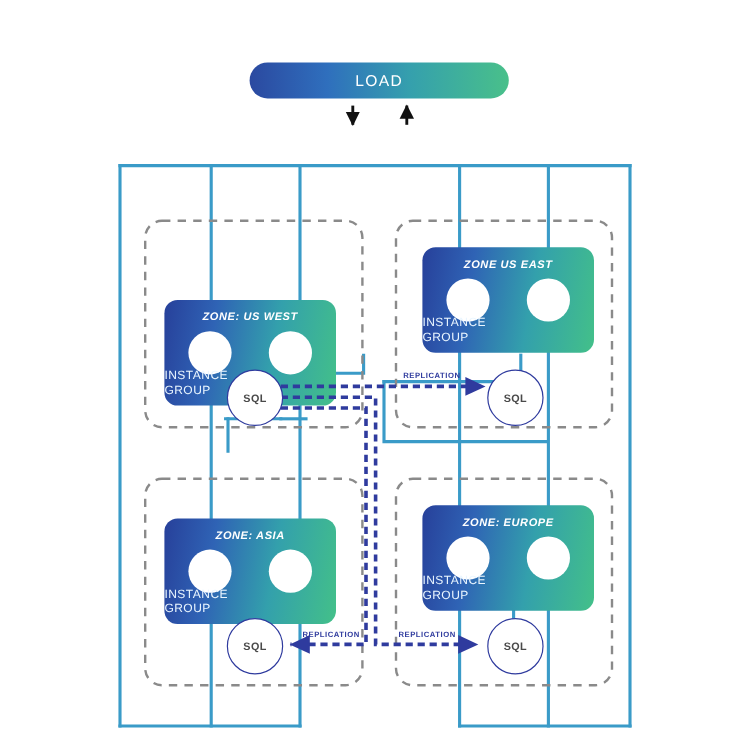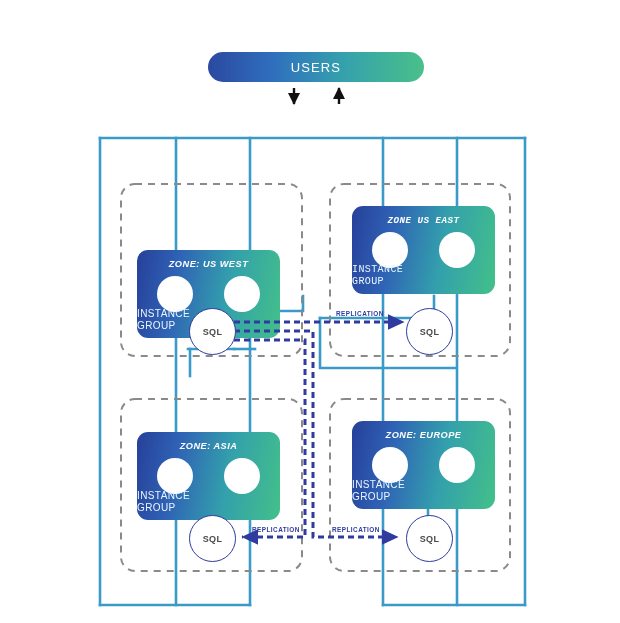--- a/index.html
+++ b/index.html
@@ -100,21 +100,21 @@
   <div class="igbox" style="left:137px;top:206px;margin-top:44px;">
     <div class="zone-title">ZONE: US WEST</div>
     <div class="node a"></div>
     <div class="node b"></div>
     <div class="ig-label">
       <div>INSTANCE</div>
       <div>GROUP</div>
     </div>
   </div>
 
-  <div class="igbox" style="left:352px;top:206px;font-family:Liberation Mono, monospace;">
+  <div class="igbox" style="left:352px;top:206px;">
     <div class="zone-title">ZONE US EAST</div>
     <div class="node a"></div>
     <div class="node b"></div>
     <div class="ig-label">
       <div>INSTANCE</div>
       <div>GROUP</div>
     </div>
   </div>
 
   <div class="igbox" style="left:137px;top:432px;">
@@ -164,21 +164,21 @@
   </div>
   <div class="sqlnode" style="left:406px;top:515px;">
     <span>SQL</span>
   </div>
 
   <div class="repl-label" style="left:336px;top:310px;">REPLICATION</div>
   <div class="repl-label" style="left:252px;top:526px;">REPLICATION</div>
   <div class="repl-label" style="left:332px;top:526px;">REPLICATION</div>
 
   <div class="users-bar">
-    <span>USERS</span>
+    <span>LOAD</span>
   </div>
 
   <svg class="layer">
     <defs>
       <marker id="arrow-blk" markerWidth="6" markerHeight="6" refX="4.6" refY="3" orient="auto" markerUnits="strokeWidth">
         <path d="M0,0.5 L5,3 L0,5.5 z" fill="#111111"></path>
       </marker>
     </defs>
     <g stroke="#111111" stroke-width="2.4" fill="none">
       <line x1="294" y1="88" x2="294" y2="104" marker-end="url(#arrow-blk)"></line>

